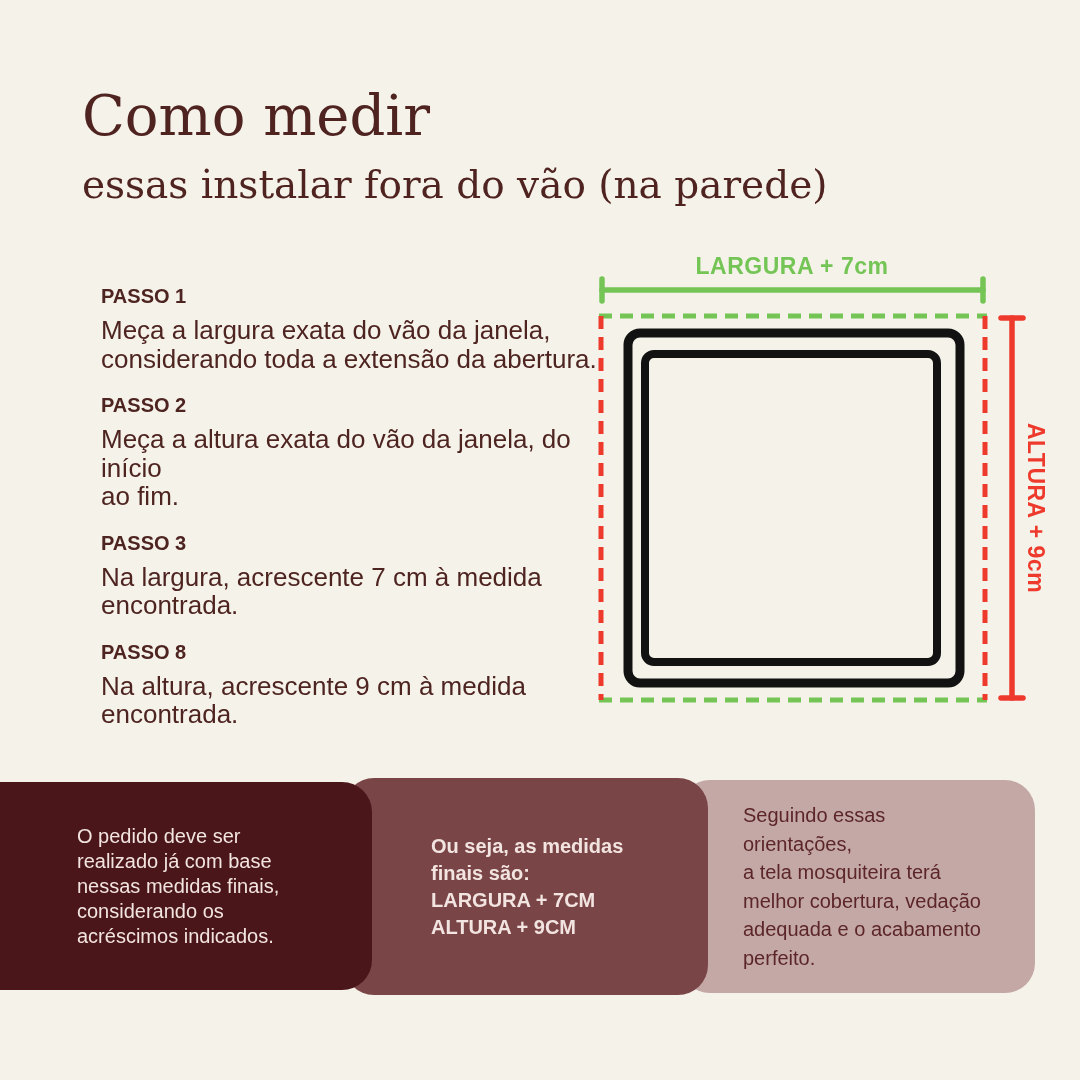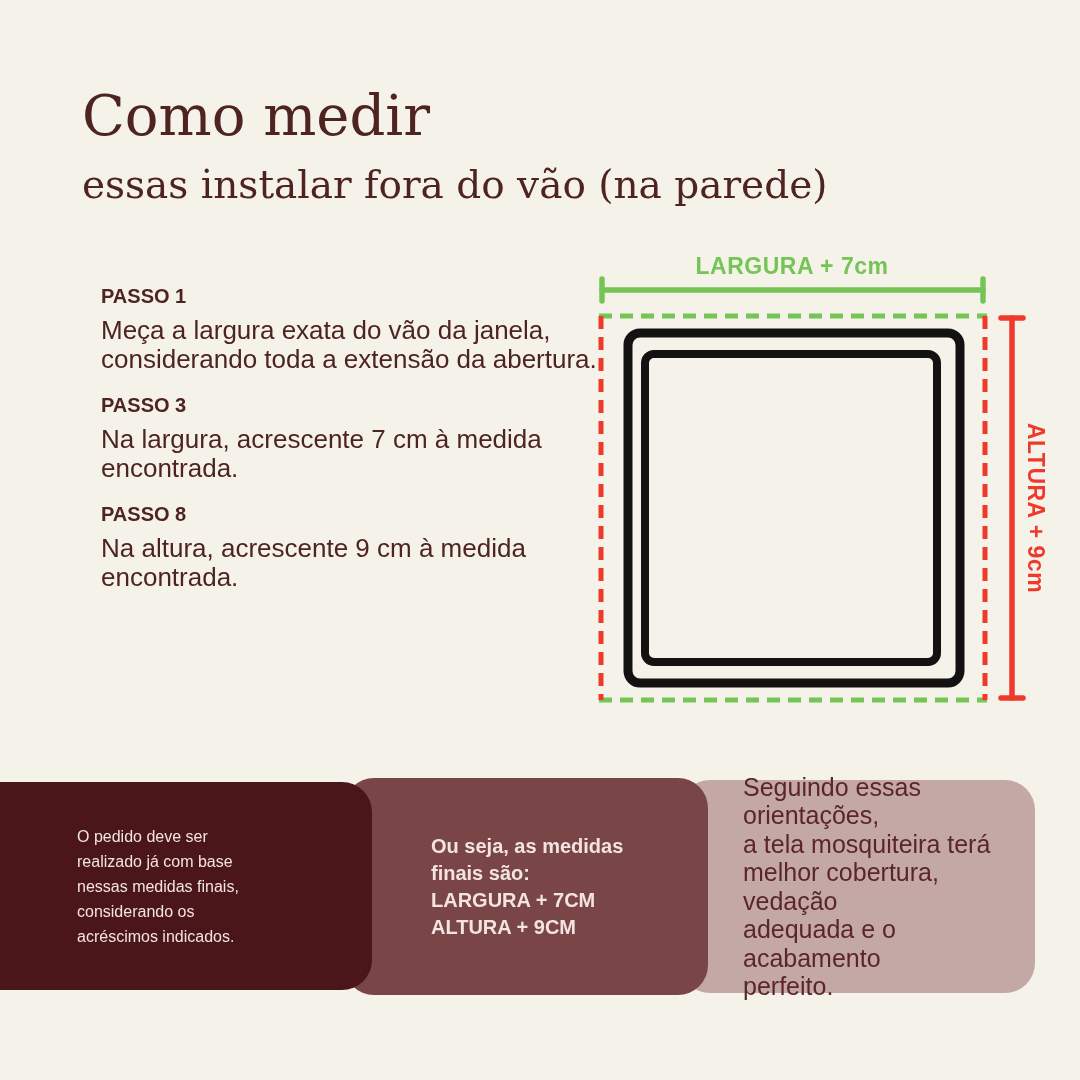--- a/index.html
+++ b/index.html
@@ -76,50 +76,55 @@
   
   .note{
     position:absolute;display:flex;align-items:center;
     white-space:pre-line;
   }
   .note-1{
     left:0;top:782px;width:372px;height:208px;
     background:var(--note1-bg);color:var(--note-light);
     border-radius:0 30px 30px 0;z-index:3;
     padding-left:77px;padding-right:20px;
-    font-size:16px;line-height:25px;
+    font-size:20px;line-height:25px;
   }
   .note-2{
     left:344px;top:778px;width:364px;height:217px;
     background:var(--note2-bg);color:var(--note-light);
     border-radius:30px;z-index:2;
     padding-left:87px;padding-right:20px;
     font-size:20px;line-height:27px;font-weight:bold;
   }
   .note-3{
     left:680px;top:780px;width:355px;height:213px;
     background:var(--note3-bg);color:var(--note-dark);
     border-radius:30px;z-index:1;
     padding-left:63px;padding-right:40px;
-    font-size:25px;line-height:28.5px;
+    font-size:20px;line-height:28.5px;
   }
 </style>
 </head>
 <body>
 
 <div class="page">
 
   <h1 class="page-title">Como medir</h1>
   <h2 class="page-subtitle">essas instalar fora do vão (na parede)</h2>
 
   <div class="steps">
     <div class="step">
       <div class="step-title">PASSO 1</div>
       <div class="step-text">Meça a largura exata do vão da janela,
 considerando toda a extensão da abertura.</div>
+    </div>
+    <div class="step">
+      <div class="step-title">PASSO 2</div>
+      <div class="step-text">Meça a altura exata do vão da janela, do início
+ao fim.</div>
     </div>
     <div class="step">
       <div class="step-title">PASSO 3</div>
       <div class="step-text">Na largura, acrescente 7 cm à medida
 encontrada.</div>
     </div>
     <div class="step">
       <div class="step-title">PASSO 8</div>
       <div class="step-text">Na altura, acrescente 9 cm à medida
 encontrada.</div>

